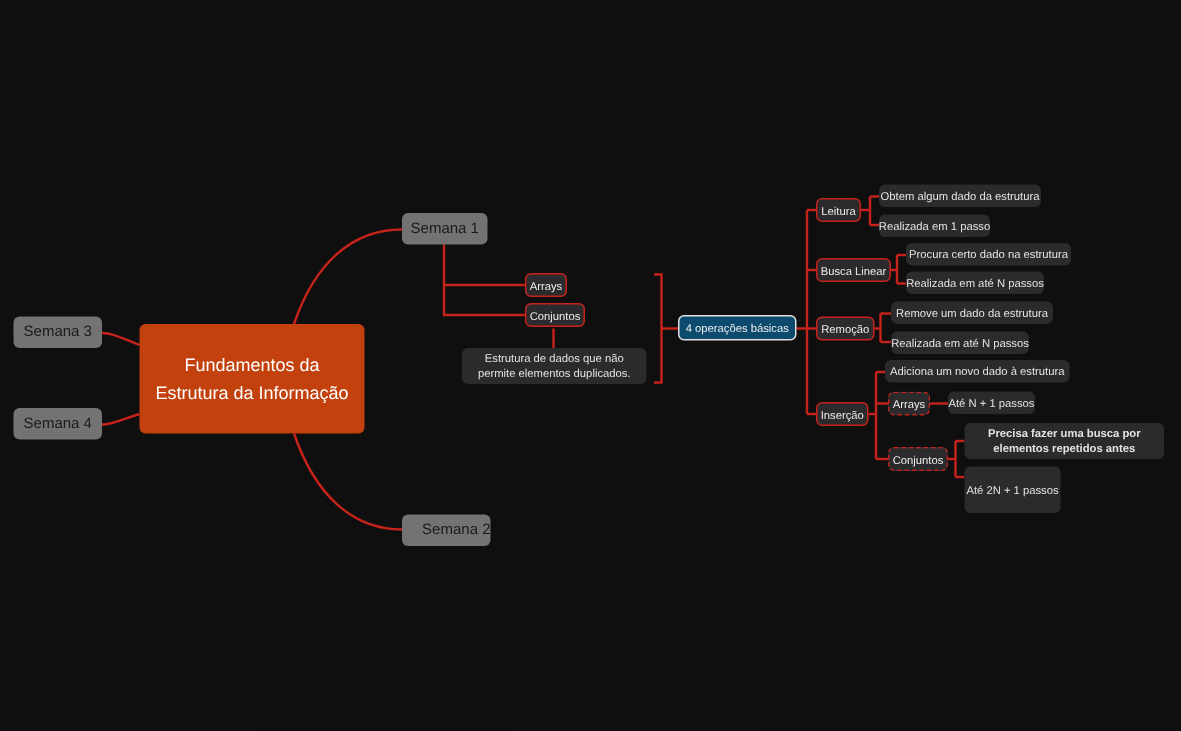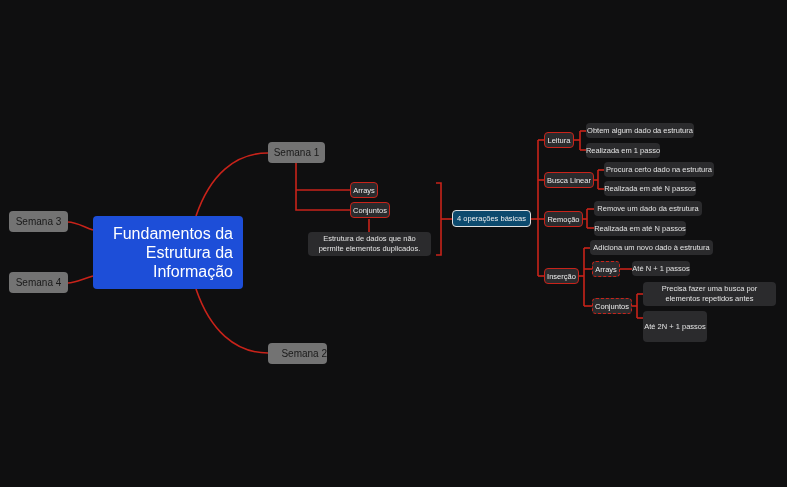--- a/index.html
+++ b/index.html
@@ -1,20 +1,20 @@
 <!DOCTYPE html>
 <html><head>
 <meta charset="utf-8">
 <style>
   html,body{margin:0;padding:0;}
   body{width:787px;height:487px;background:#0f0f10;position:relative;overflow:hidden;font-family:"Liberation Sans",sans-serif;}
   svg.lines{position:absolute;left:0;top:0;width:787px;height:487px;}
   .node{position:absolute;box-sizing:border-box;display:flex;align-items:center;justify-content:center;text-align:center;white-space:nowrap;}
   .white{background:#737373;color:#1a1a1a;border-radius:4px;font-size:10px;}
-  .root{background:#1d4ed8;color:#fff;border-radius:4px;font-size:16px;line-height:19px;white-space:normal;text-align:right;}
+  .root{background:#c2410c;color:#fff;border-radius:4px;font-size:12px;line-height:19px;white-space:normal;}
   .red{background:#2b2b2d;color:#eeeeee;border:1.5px solid #c8231a;border-radius:4px;font-size:7.5px;}
   .dash{background:#2b2b2d;color:#eeeeee;border:1.5px dashed #c8231a;border-radius:4px;font-size:7.5px;}
   .gray{background:#2b2b2d;color:#e4e4e4;border-radius:4px;font-size:7.5px;line-height:10px;}
   .outline{background:#0c4a6e;color:#f0f0f0;border:1.5px solid #e0e0e0;border-radius:4px;font-size:7.5px;}
 </style>
 </head>
 <body>
 
 <svg class="lines" viewBox="0 0 787 487">
   <g fill="none" stroke="#c8231a" stroke-width="1.6">
@@ -135,18 +135,18 @@
   </div>
 <div class="node dash" style="left:592px;top:261px;width:28px;height:16px;">
     <span>Arrays</span>
   </div>
 <div class="node gray" style="left:632px;top:261px;width:58px;height:15px;">
     <span>Até N + 1 passos</span>
   </div>
 <div class="node dash" style="left:592px;top:298px;width:40px;height:16px;">
     <span>Conjuntos</span>
   </div>
-<div class="node gray" style="left:643px;top:282px;width:133px;height:24px;white-space:normal;padding:0 3px;">
+<div class="node gray" style="left:643px;top:282px;width:133px;height:24px;white-space:normal;padding:0 3px;font-weight:bold;">
     <span>Precisa fazer uma busca por elementos repetidos antes</span>
   </div>
 <div class="node gray" style="left:643px;top:311px;width:64px;height:31px;">
     <span>Até 2N + 1 passos</span>
   </div>
 
 </body></html>

